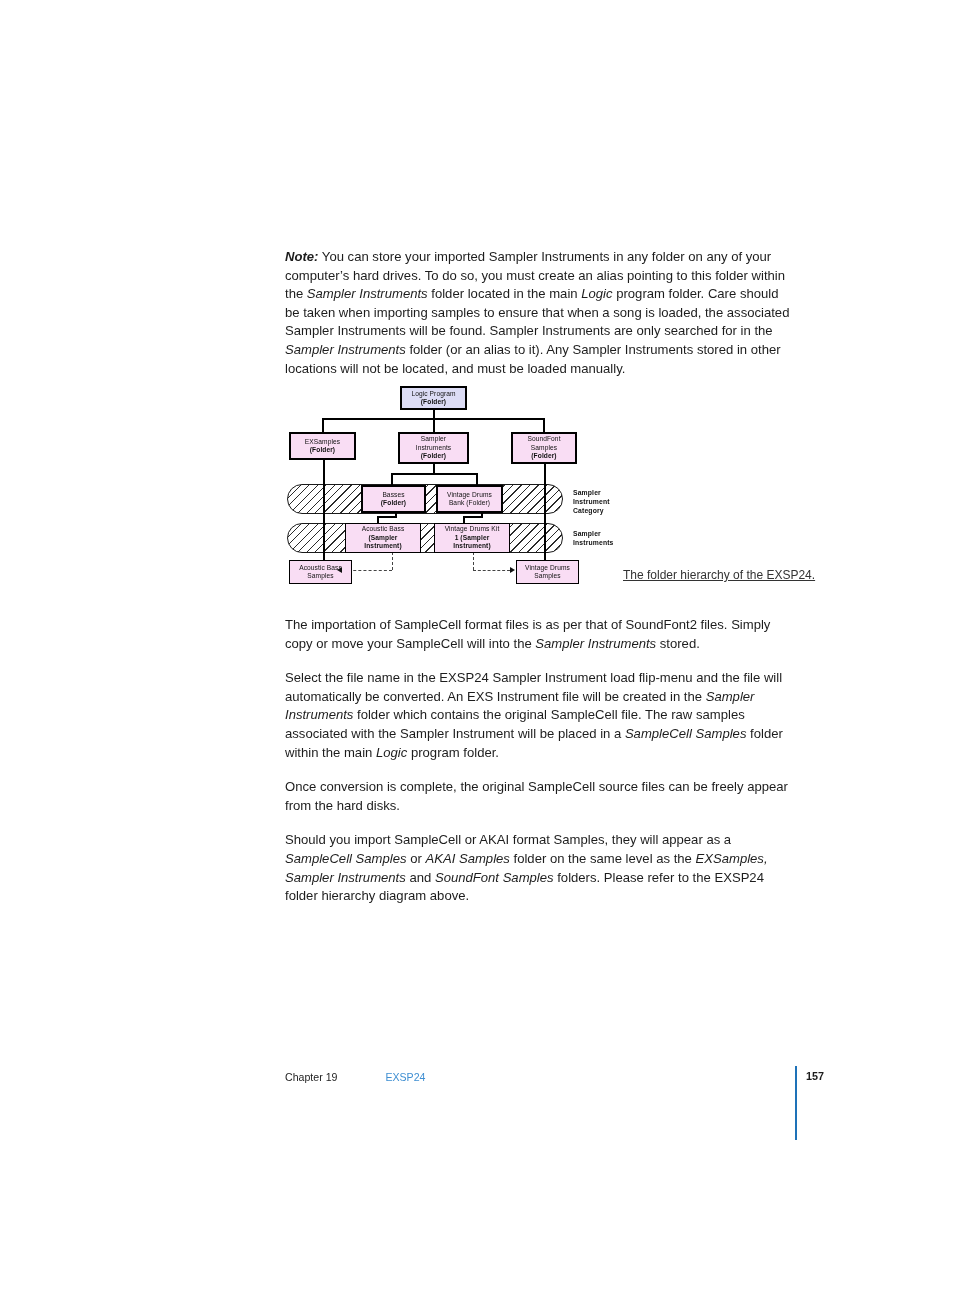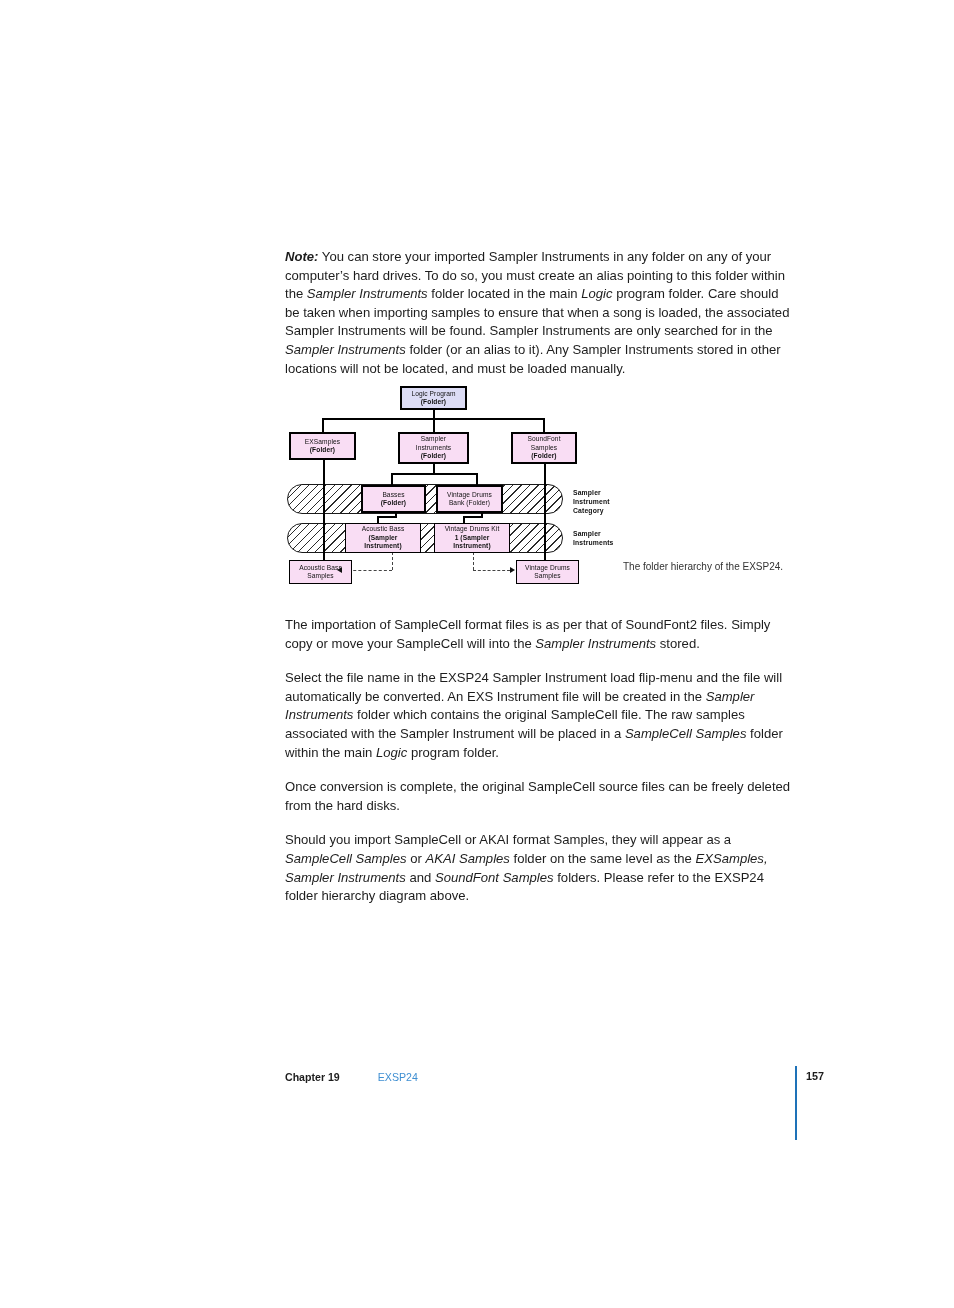--- a/index.html
+++ b/index.html
@@ -58,25 +58,26 @@
   }
   .fig-canvas {
     position: absolute;
     left: 0; top: 0;
     width: 340px;
     height: 206px;
   }
   .fig-caption {
     position: absolute;
     left: 338px;
-    top: 176px;
-    font-size: 10px;
+    top: 184px;
+    font-size: 12px;
     line-height: 14px;
     color: #333;
     white-space: nowrap;
+    text-decoration: underline;
   }
 
   
   .dbox {
     position: absolute;
     box-sizing: border-box;
     border: 2px solid #000;
     background: #f9ddf4;
     display: flex;
     flex-direction: column;
@@ -161,26 +162,27 @@
   
   .footer {
     position: absolute;
     left: 285px;
     top: 1070px;
     width: 508px;
     font-size: 10.6px;
     line-height: 14px;
   }
   .footer .chapter {
-    font-weight: bold;
+    font-weight: normal;
     color: #1d1d1d;
     text-align: right;
   }
   .footer .chaptitle {
     color: #3f8fd2;
+    margin-left: 10px;
     padding-left: 38px;
   }
   .pagenum {
     position: absolute;
     left: 806px;
     top: 1070px;
     font-size: 10.8px;
     font-weight: bold;
     color: #1d1d1d;
   }
@@ -307,21 +309,21 @@
 
     <div class="fig-caption">The folder hierarchy of the EXSP24.</div>
   </div>
 
   <div class="col" style="top:604px;">
 
     <p class="body"><span>The importation of SampleCell format files is as per that of SoundFont2 files. Simply copy or move your SampleCell will into the </span><span class="it">Sampler Instruments</span><span> stored.</span></p>
 
     <p class="body"><span>Select the file name in the EXSP24 Sampler Instrument load flip-menu and the file will automatically be converted. An EXS Instrument file will be created in the </span><span class="it">Sampler Instruments</span><span> folder which contains the original SampleCell file. The raw samples associated with the Sampler Instrument will be placed in a </span><span class="it">SampleCell Samples</span><span> folder within the main </span><span class="it">Logic</span><span> program folder.</span></p>
 
-    <p class="body">Once conversion is complete, the original SampleCell source files can be freely deleted from the hard disks.</p>
+    <p class="body">Once conversion is complete, the original SampleCell source files can be freely appear from the hard disks.</p>
 
     <p class="body"><span>Should you import SampleCell or AKAI format Samples, they will appear as a </span><span class="it">SampleCell Samples</span><span> or </span><span class="it">AKAI Samples</span><span> folder on the same level as the </span><span class="it">EXSamples, Sampler Instruments</span><span> and </span><span class="it">SoundFont Samples</span><span> folders. Please refer to the EXSP24 folder hierarchy diagram above.</span></p>
   </div>
 
   <div class="footer">
     <span class="chapter">Chapter 19</span><span class="chaptitle">EXSP24</span>
   </div>
   <div class="footer-rule"></div>
   <div class="pagenum">157</div>
 

